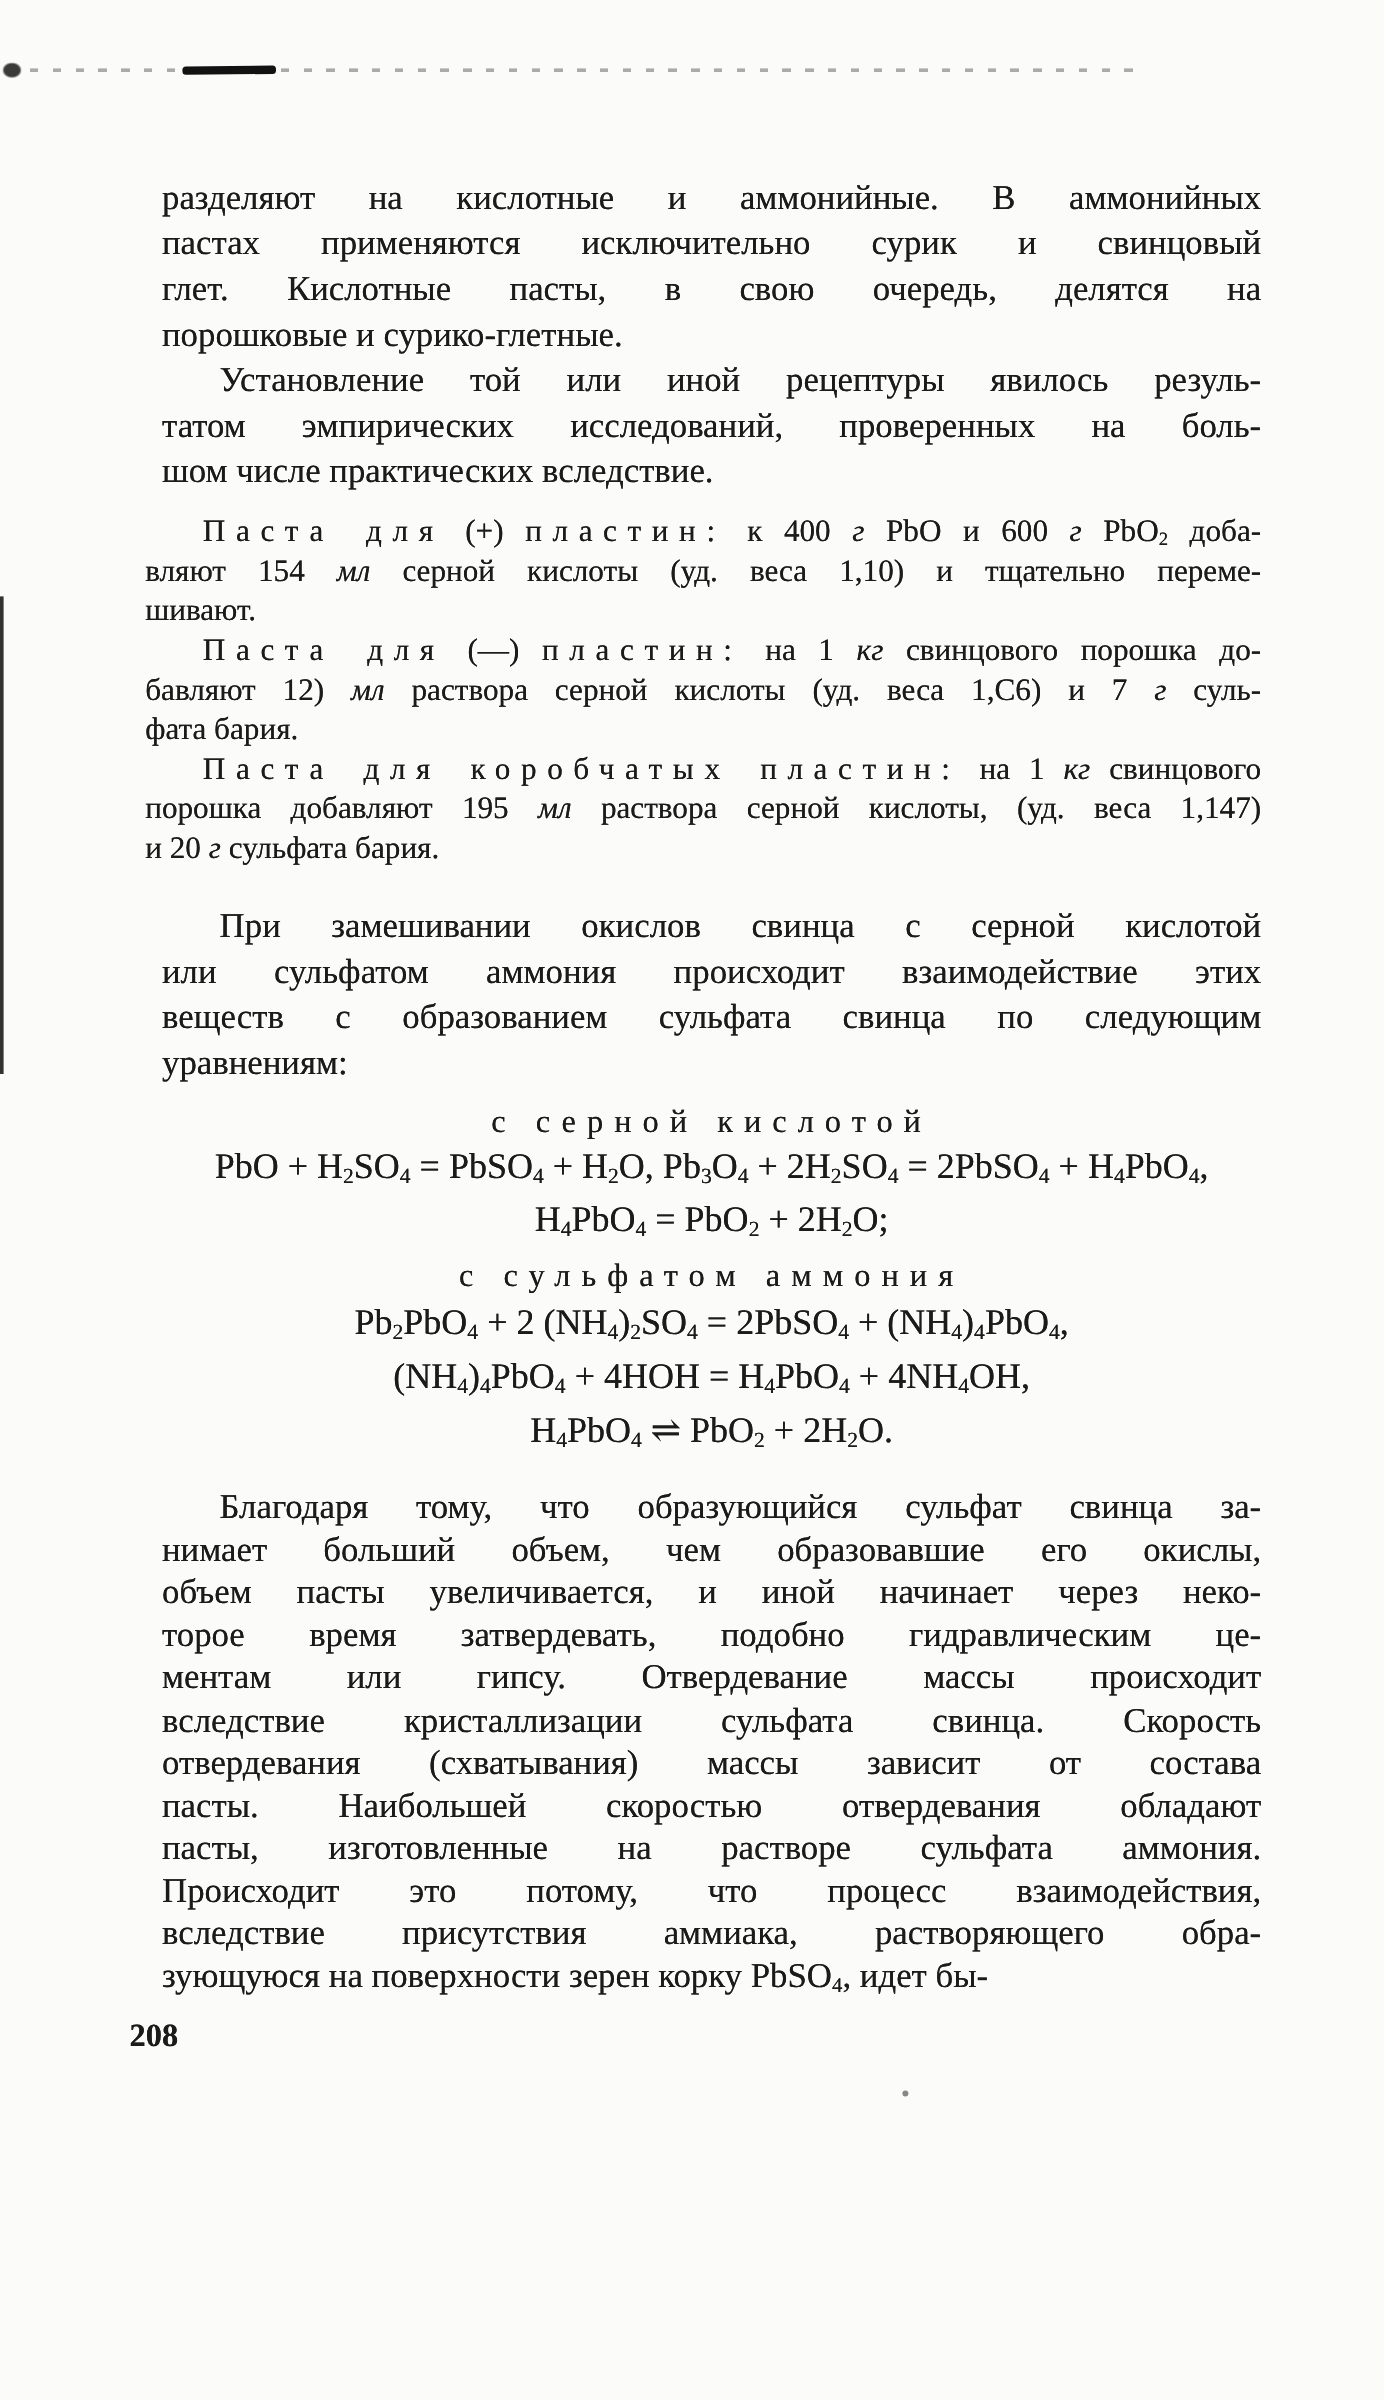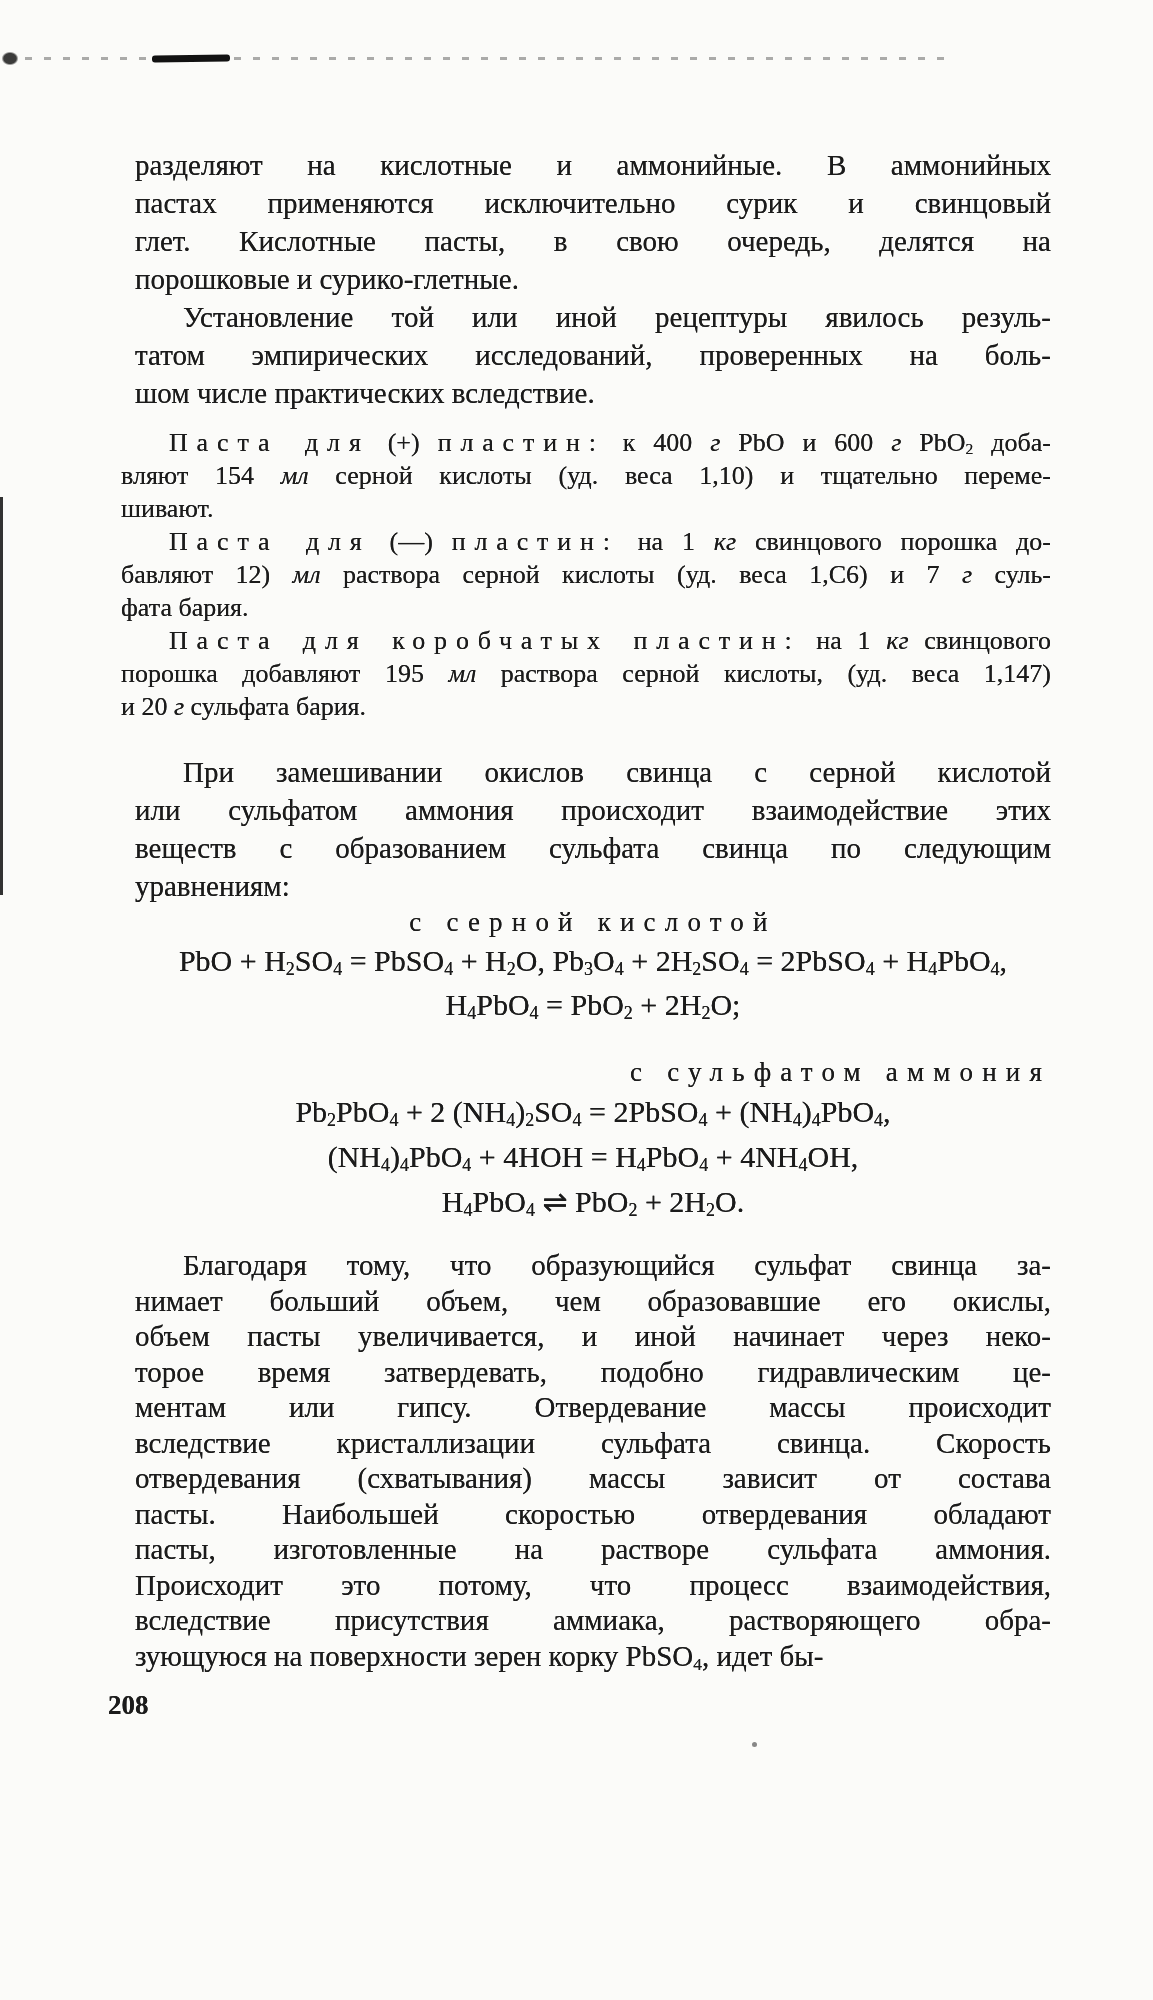--- a/index.html
+++ b/index.html
@@ -35,36 +35,37 @@
     position:absolute;left:752px;top:1742px;width:5px;height:5px;border-radius:50%;
     background:#3a3a3a;opacity:.6;
   }
   
   .column{position:absolute;left:135px;top:146px;width:916px;}
   .para{
     font-size:29px;line-height:38px;
     text-shadow:0 0 .45px rgba(10,10,10,.85);
   }
   .line{text-align:justify;text-align-last:justify;}
-  .line.last{text-align-last:left;font-family:Liberation Serif, serif;}
+  .line.last{text-align-last:left;}
   [data-indent="true"] .line:first-child{text-indent:48px;}
   .recipes-wrap{margin-top:14px;margin-left:-14px;width:930px;}
   .recipe{
     font-size:26px;line-height:33px;
     text-shadow:0 0 .4px rgba(10,10,10,.85);
   }
   .sp{letter-spacing:.34em;}
   .para-after-recipes{margin-top:30px;}
   .eq-head{
+    margin-top:12px;
     font-size:27px;line-height:34px;
     letter-spacing:.34em;
     text-align:center;
     text-shadow:0 0 .4px rgba(10,10,10,.85);
   }
-  .eq-head.second{margin-top:28px;text-align:right;}
+  .eq-head.second{margin-top:7px;}
   .eq-block{
     margin-left:-12px;width:940px;
     font-family:"Liberation Serif","DejaVu Serif","DejaVu Sans",serif;
     font-size:30px;line-height:44px;
     text-shadow:0 0 .45px rgba(10,10,10,.9);
   }
   .eq-block.second .line{line-height:45px;}
   .eq-block .line{text-align:center;text-align-last:center;white-space:nowrap;}
   sub{font-size:60%;line-height:0;vertical-align:-0.22em;letter-spacing:0;}
   .para5{margin-top:24px;line-height:35.5px;}

